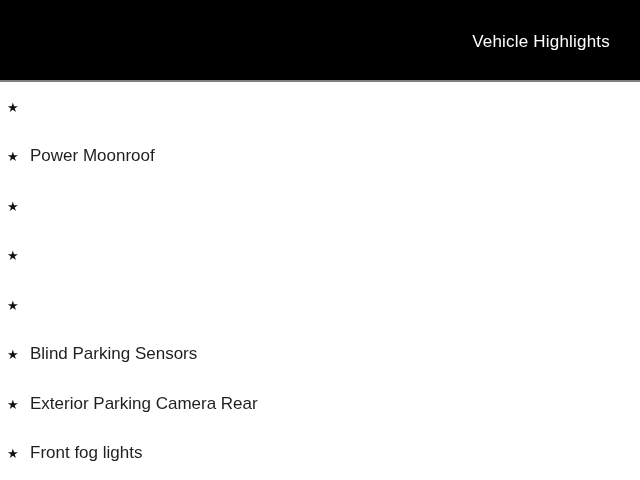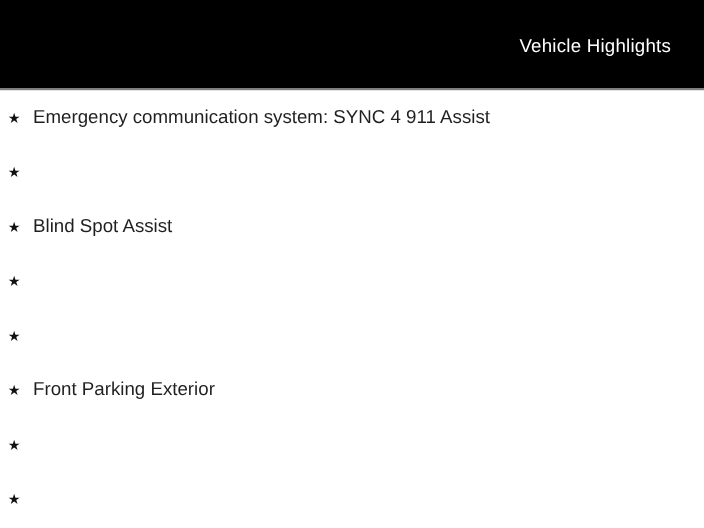--- a/index.html
+++ b/index.html
@@ -73,47 +73,48 @@
   <div class="header-bar">
     <div class="header-title">Vehicle Highlights</div>
   </div>
 
   <div class="header-divider"></div>
 
   <div class="highlights-list">
 
     <div class="item">
       <span class="star">★</span>
-      <span class="label">Emergency communication system: SYNC 4 911 Assist</span>
     </div>
 
     <div class="item">
       <span class="star">★</span>
-    </div>
-
-    <div class="item">
-      <span class="star">★</span>
-      <span class="label">Blind Spot Assist</span>
+      <span class="label">Power Moonroof</span>
     </div>
 
     <div class="item">
       <span class="star">★</span>
     </div>
 
     <div class="item">
       <span class="star">★</span>
     </div>
 
     <div class="item">
       <span class="star">★</span>
-      <span class="label">Front Parking Exterior</span>
     </div>
 
     <div class="item">
       <span class="star">★</span>
+      <span class="label">Blind Parking Sensors</span>
     </div>
 
     <div class="item">
       <span class="star">★</span>
+      <span class="label">Exterior Parking Camera Rear</span>
+    </div>
+
+    <div class="item">
+      <span class="star">★</span>
+      <span class="label">Front fog lights</span>
     </div>
 
   </div>
 </div>
 
 </body></html>

